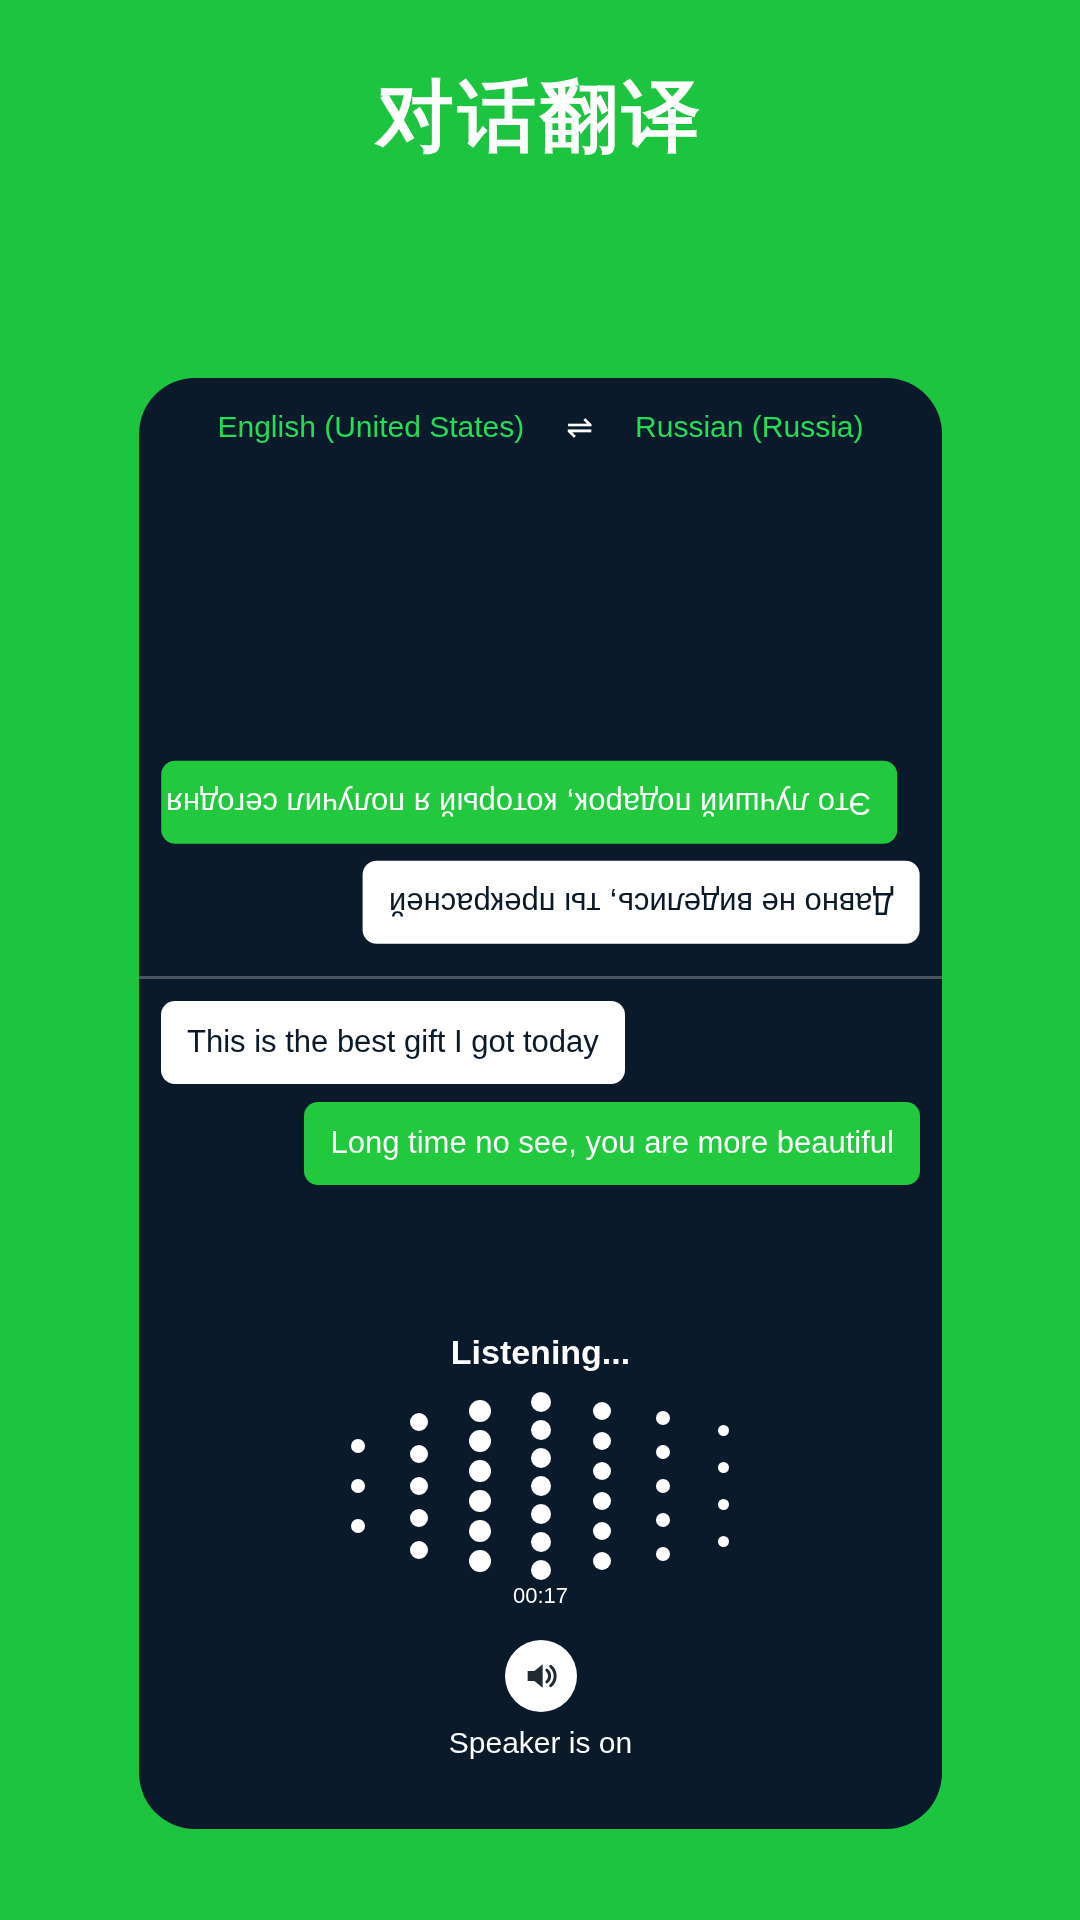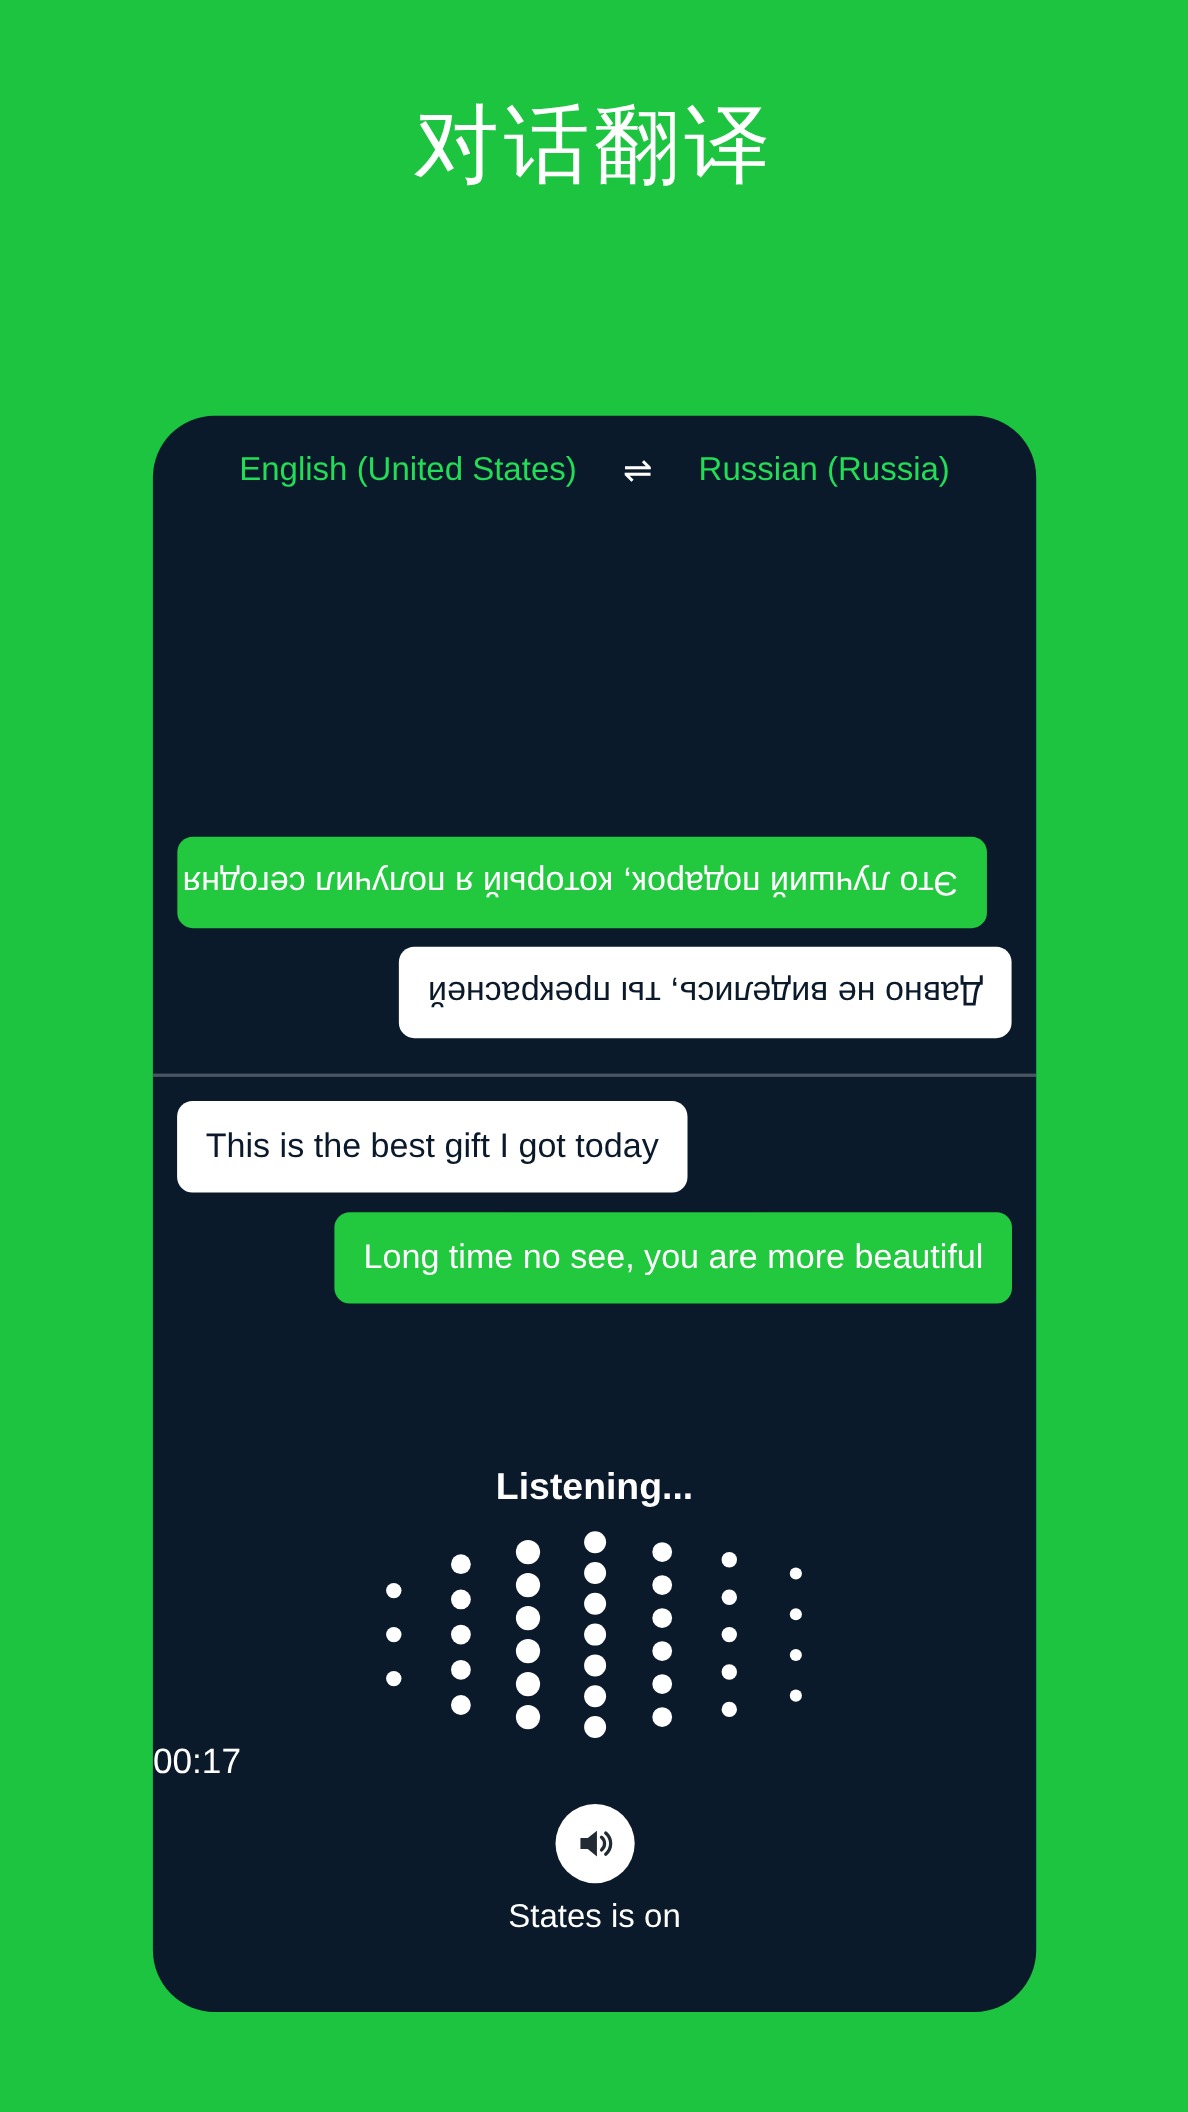--- a/index.html
+++ b/index.html
@@ -6,25 +6,25 @@
   html, body {
     width:1080px; height:1920px;
     background:#1cc43f;
     font-family:"Liberation Sans", sans-serif;
     overflow:hidden;
   }
   #root { position:relative; width:1080px; height:1920px; background:#1cc43f; }
 
   
   .page-title {
-    position:absolute; top:90px; left:0; width:100%;
+    position:absolute; top:74px; left:0; width:100%;
     text-align:center;
     color:#ffffff;
     font-size:78px;
-    font-weight:normal;
+    font-weight:bold;
     letter-spacing:4px;
     line-height:1.1;
     font-family:"DejaVu Sans", "Liberation Sans", sans-serif;
   }
 
   
   .phone {
     position:absolute;
     left:139px; top:378px;
     width:803px; height:1451px;
@@ -101,21 +101,21 @@
   .wave-col {
     display:flex; flex-direction:column; align-items:center;
     justify-content:center;
     width:61px;
   }
   .wave-dot { background:#ffffff; border-radius:50%; }
 
   
   .timer {
     position:absolute; top:1205px; left:0; width:100%;
-    color:#ffffff; font-size:32px;
+    text-align:center; color:#ffffff; font-size:22px;
   }
 
   
   .controls {
     position:absolute; top:1262px; left:0; width:100%;
     display:flex; justify-content:space-around; align-items:flex-start;
     padding:0 46px;
   }
   .ctrl { display:flex; flex-direction:column; align-items:center; width:220px; }
   .ctrl-circle {
@@ -230,20 +230,20 @@
     <div class="controls">
 
       <div class="ctrl">
         <div class="ctrl-circle white">
           <svg width="40" height="40" viewBox="0 0 24 24">
             <path d="M4 9v6h4l5 4V5L8 9H4z" fill="#222a33"></path>
             <path d="M15.5 8.5a4.5 4.5 0 0 1 0 7" stroke="#222a33" stroke-width="1.8" fill="none" stroke-linecap="round"></path>
             <path d="M17.8 6.2a7.6 7.6 0 0 1 0 11.6" stroke="#222a33" stroke-width="1.8" fill="none" stroke-linecap="round"></path>
           </svg>
         </div>
-        <div class="ctrl-label">States is on</div>
+        <div class="ctrl-label">Speaker is on</div>
       </div>
 
 
 
     </div>
   </div>
 </div>
 
 </body></html>

